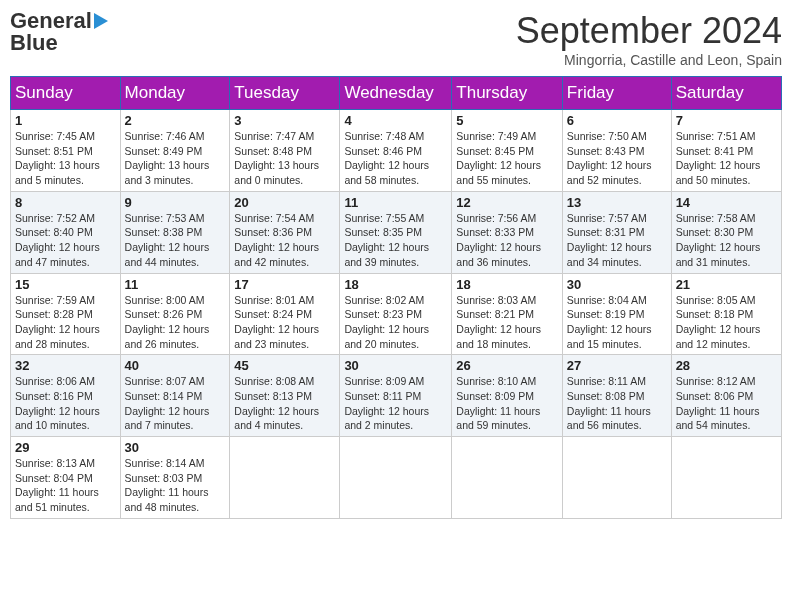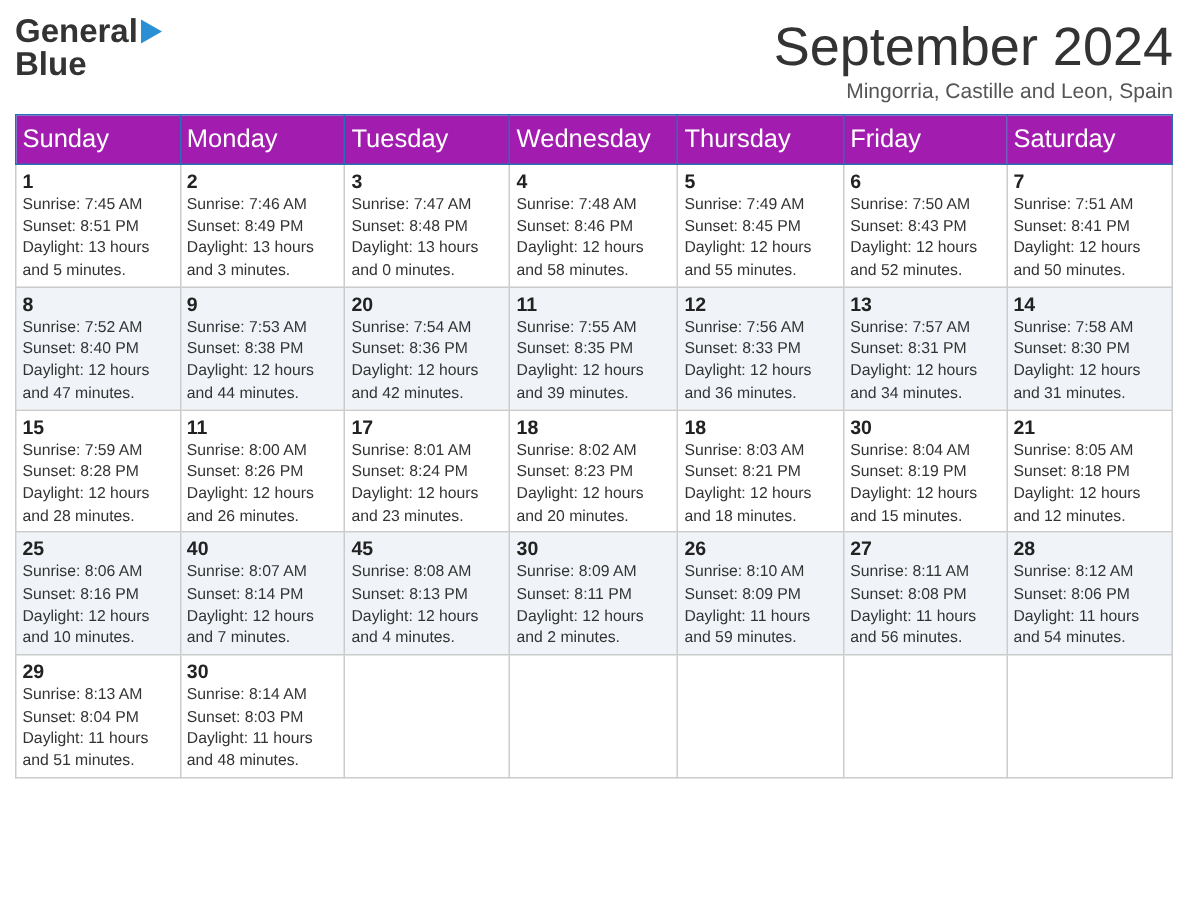--- a/index.html
+++ b/index.html
@@ -292,21 +292,21 @@
           <span class="day-num">21</span>
           <div class="day-info">
             Sunrise: 8:05 AM<br>
             Sunset: 8:18 PM<br>
             Daylight: 12 hours and 12 minutes.
           </div>
         </td>
       </tr>
       <tr>
         <td>
-          <span class="day-num">25</span>
+          <span class="day-num">32</span>
           <div class="day-info">
             Sunrise: 8:06 AM<br>
             Sunset: 8:16 PM<br>
             Daylight: 12 hours and 10 minutes.
           </div>
         </td>
         <td>
           <span class="day-num">40</span>
           <div class="day-info">
             Sunrise: 8:07 AM<br>

